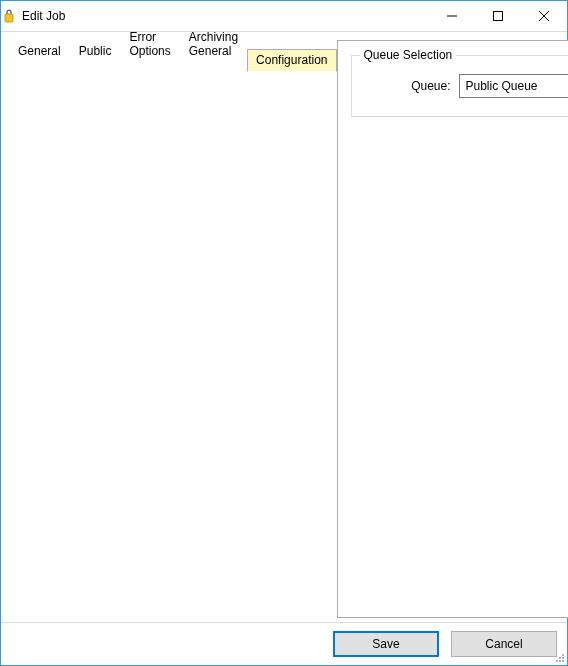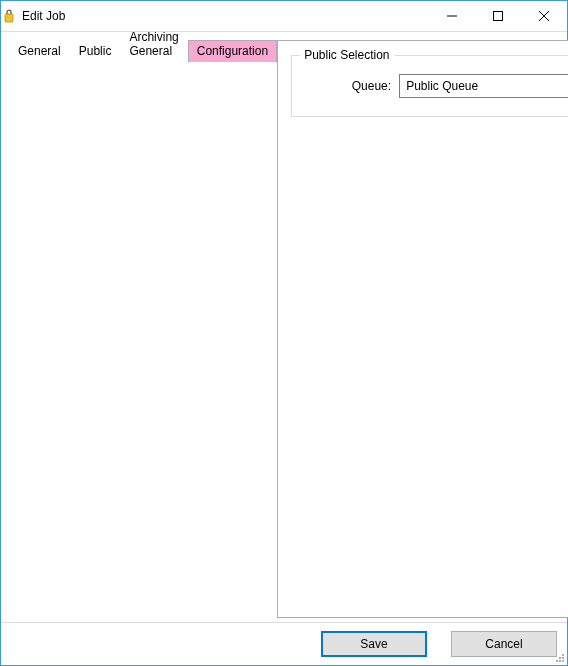--- a/index.html
+++ b/index.html
@@ -7,30 +7,30 @@
   .titlebar{height:30px;display:flex;align-items:center;border-bottom:1px solid #dcdcdc;}
   .title-icon{width:16px;height:16px;display:flex;align-items:center;justify-content:center;margin-right:5px;}
   .title-text{flex:0 0 auto;}
   .tspacer{flex:1 1 auto;}
   .win-controls{display:flex;height:100%;}
   .win-btn{width:46px;height:100%;display:flex;align-items:center;justify-content:center;background:transparent;color:#000;}
   .win-btn svg{display:block;}
   .client{flex:1 1 auto;display:flex;padding:8px 8px 4px 8px;box-sizing:border-box;}
   .tabstrip{display:flex;align-items:flex-end;height:21px;position:relative;}
   .tab{padding:3px 8px 4px 8px;border:1px solid transparent;border-bottom:none;position:relative;top:1px;color:#000;}
-  .tab.active{border-color:#adadad;background:#f9a8d4;z-index:2;top:1px;border-bottom:1px solid #fff;margin-bottom:-1px;}
+  .tab.active{border-color:#adadad;background:#fef9c3;z-index:2;top:10px;border-bottom:1px solid #fff;margin-bottom:-1px;}
   .tab-panel{flex:1 1 auto;border:1px solid #adadad;background:#fff;position:relative;padding:14px 13px;}
   .groupbox{border:1px solid #dcdcdc;padding:14px 14px 18px 14px;position:relative;}
   .group-legend{position:absolute;top:-8px;left:8px;background:#fff;padding:0 4px;color:#000;}
   .fieldrow{display:flex;align-items:center;margin-top:4px;}
   .fieldlabel{width:85px;text-align:right;padding-right:8px;}
   .combo{flex:0 0 360px;height:22px;border:1px solid #7a7a7a;background:#fff;display:flex;align-items:center;padding:0 4px 0 6px;position:relative;}
   .combo-text{flex:1 1 auto;}
   .combo-arrow{width:16px;display:flex;align-items:center;justify-content:center;}
-  .button-bar{height:42px;border-top:1px solid #dcdcdc;display:flex;align-items:center;justify-content:flex-end;padding:0 10px;gap:24px;}
+  .button-bar{height:42px;border-top:1px solid #dcdcdc;display:flex;align-items:center;justify-content:flex-end;padding:0 10px;gap:12px;}
   .btn{min-width:84px;height:24px;border:1px solid #adadad;background:#e1e1e1;display:flex;align-items:center;justify-content:center;padding:0 10px;}
   .btn.default{border:1px solid #0078d7;box-shadow:inset 0 0 0 1px #0078d7;}
   .resize-grip{position:absolute;right:2px;bottom:2px;width:12px;height:12px;}
 </style>
 </head>
 <body>
 
 <div class="window">
 
   <div class="titlebar">
@@ -60,27 +60,28 @@
           </svg>
       </div>
     </div>
   </div>
 
   <div class="client">
 
     <div class="tabstrip">
       <div class="tab"><span>General</span></div>
       <div class="tab"><span>Public</span></div>
+      <div class="tab"><span>Error Options</span></div>
       <div class="tab"><span>Archiving General</span></div>
       <div class="tab active"><span>Configuration</span></div>
     </div>
 
     <div class="tab-panel">
       <div class="groupbox">
-        <span class="group-legend">Public Selection</span>
+        <span class="group-legend">Queue Selection</span>
         <div class="fieldrow">
           <div class="fieldlabel">Queue:</div>
           <div class="combo">
             <span class="combo-text">Public Queue</span>
             <span class="combo-arrow">
               <svg width="10" height="6" viewBox="0 0 10 6">
                   <polyline points="1,1 5,5 9,1" fill="none" stroke="#333" stroke-width="1"></polyline>
                 </svg>
             </span>
           </div>

